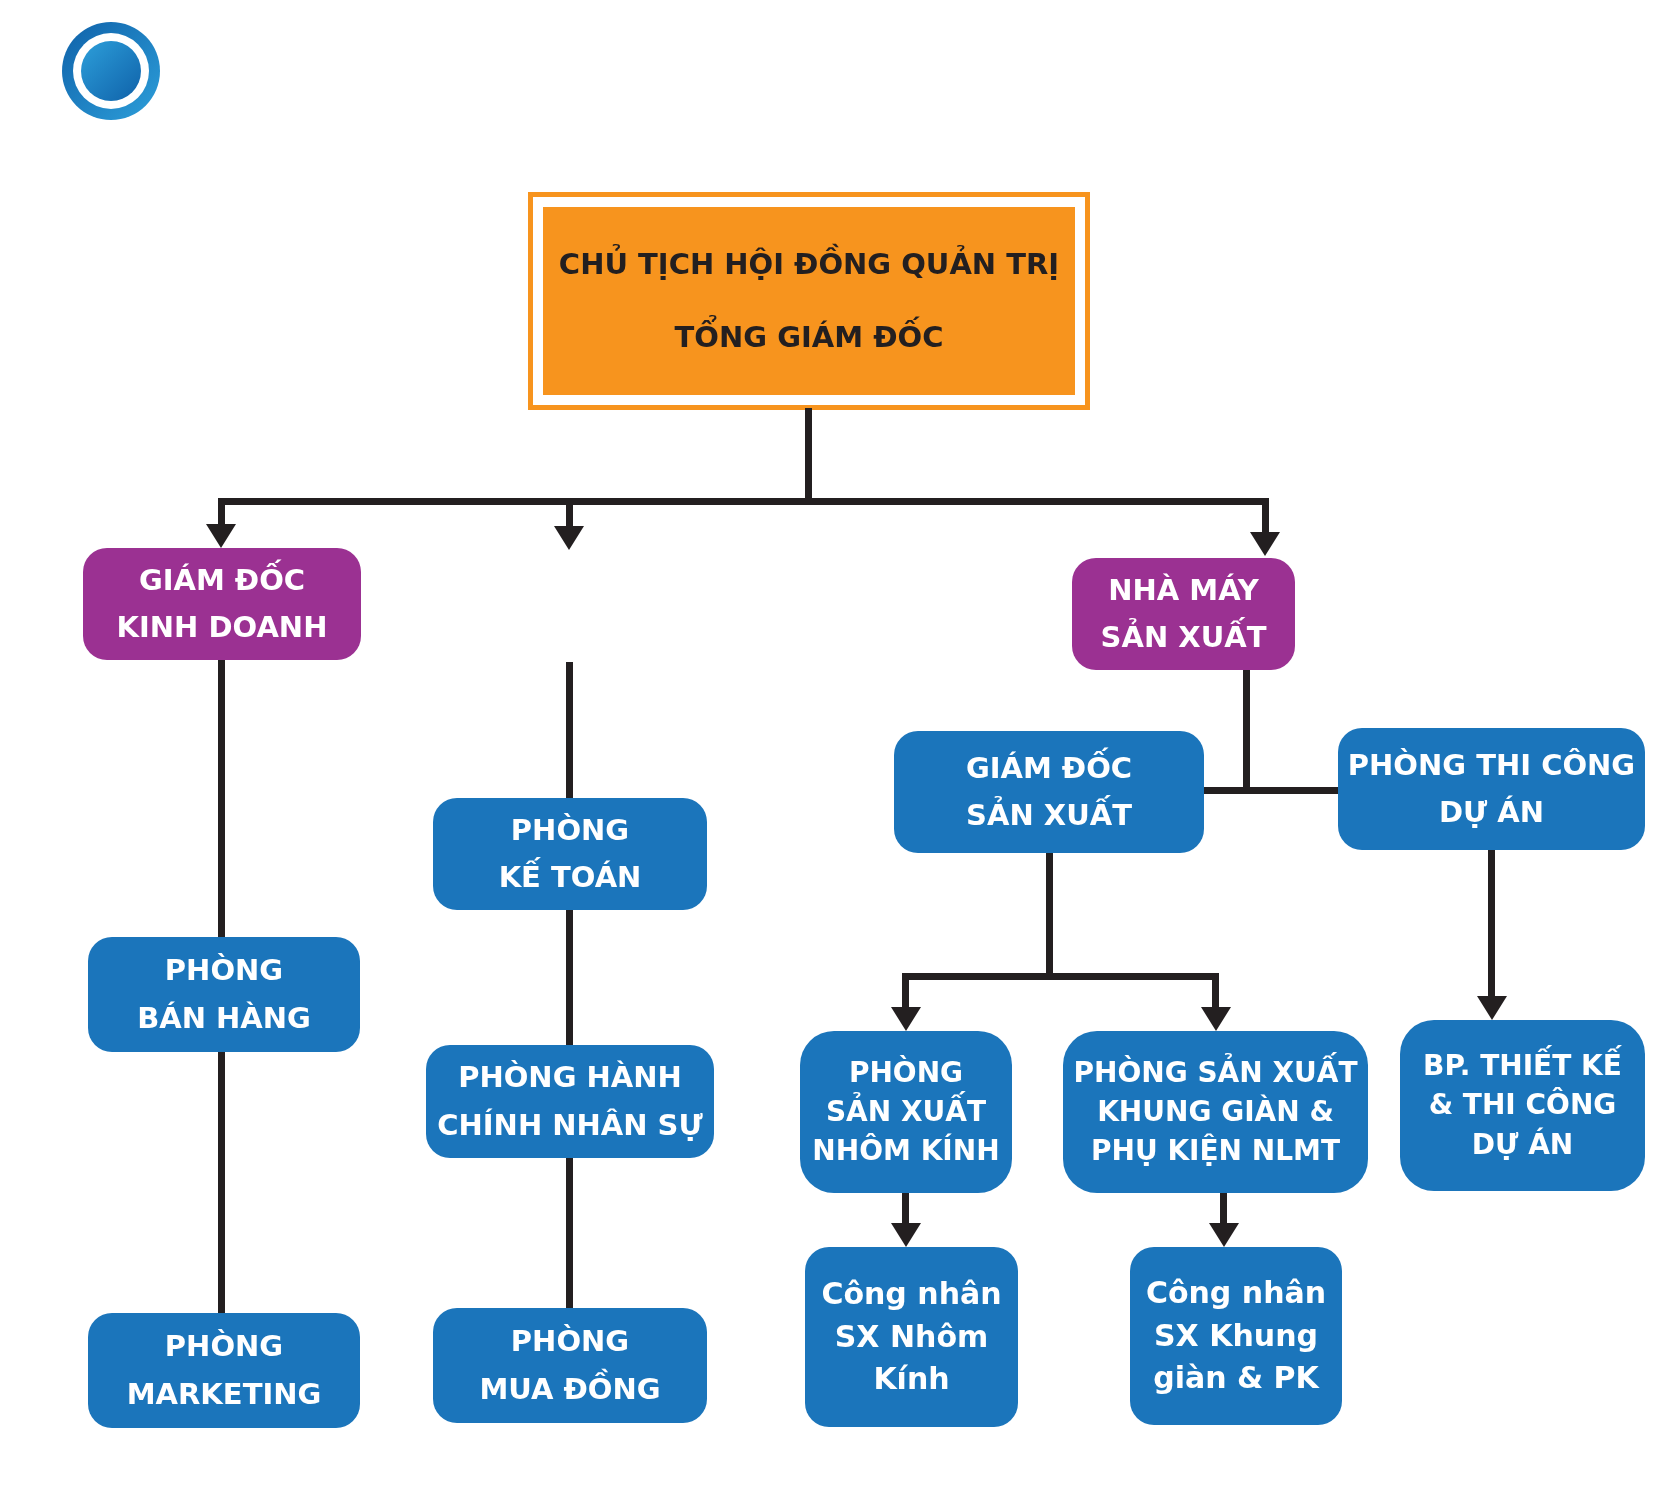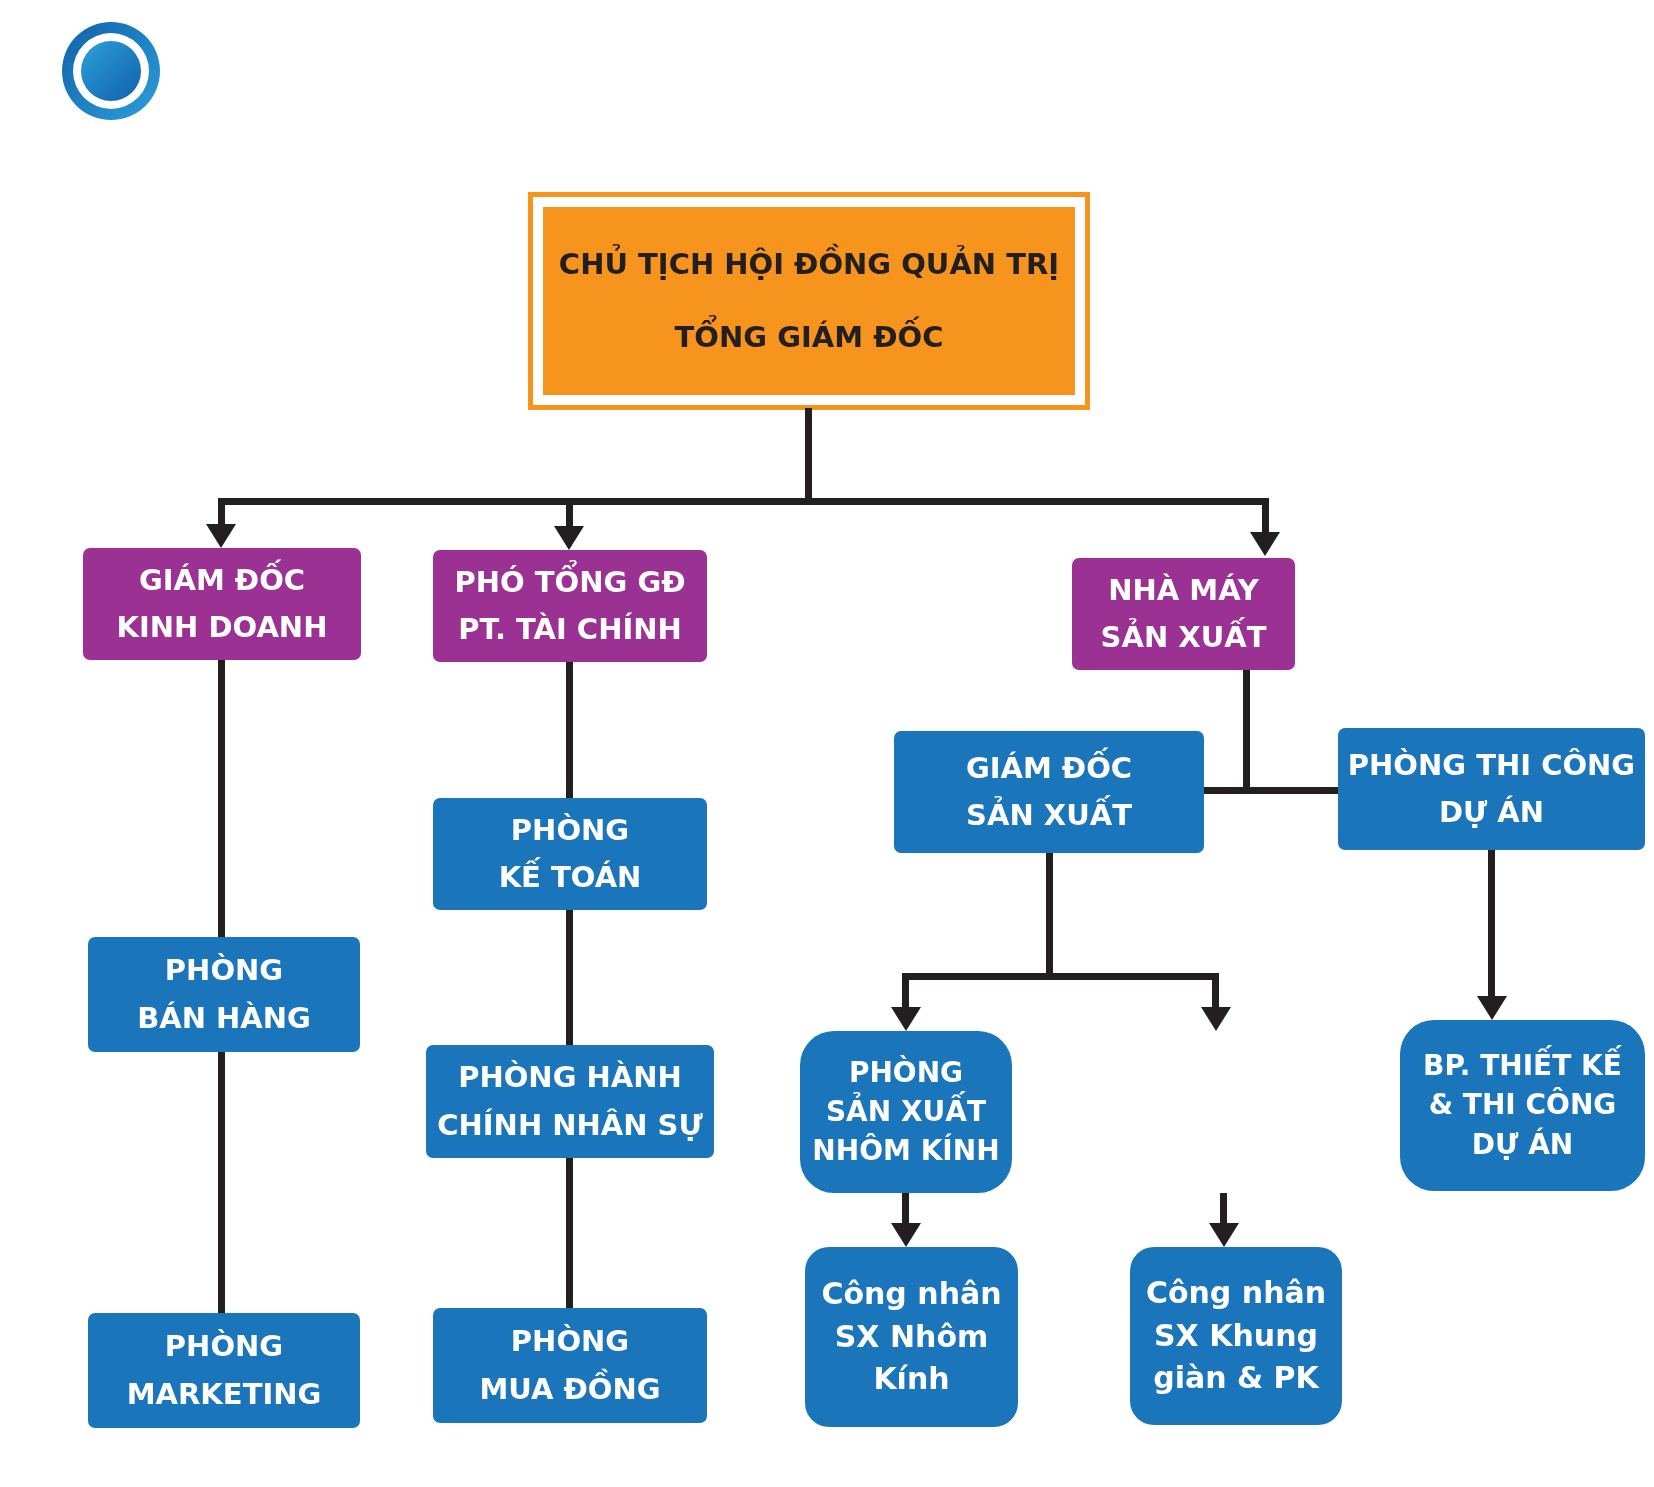--- a/index.html
+++ b/index.html
@@ -17,21 +17,21 @@
     color:#1777bd;letter-spacing:1px;white-space:nowrap;}
   
   .root-outer{position:absolute;box-sizing:border-box;border:5px solid #f7941e;
     background:#ffffff;padding:10px;}
   .root-inner{width:100%;height:100%;background:#f7941e;display:flex;flex-direction:column;
     align-items:center;justify-content:center;gap:40px;text-align:center;
     color:#231f20;font-weight:bold;font-size:29px;line-height:1.15;}
   
   .node{position:absolute;box-sizing:border-box;display:flex;flex-direction:column;
     align-items:center;justify-content:center;gap:14px;text-align:center;color:#ffffff;
-    font-weight:bold;font-size:29px;line-height:1.15;border-radius:7px;padding:4px 8px;}
+    font-weight:bold;font-size:29px;line-height:1.15;border-radius:24px;padding:4px 8px;}
   .purple{background:#9b3192;}
   .blue{background:#1b75bb;}
   .lines3{gap:7px;font-size:28px;border-radius:34px;}
   .worker{gap:8px;font-size:30px;border-radius:24px;}
   
   .line{position:absolute;background:#231f20;}
   .arrow-down{position:absolute;width:0;height:0;
     border-left:15px solid transparent;border-right:15px solid transparent;
     border-top:24px solid #231f20;}
 </style>
@@ -54,24 +54,20 @@
   <div class="line" style="left:218px;top:498px;width:7px;height:30px;"></div>
   <div class="arrow-down" style="left:206px;top:524px;"></div>
   <div class="line" style="left:566px;top:498px;width:7px;height:30px;"></div>
   <div class="arrow-down" style="left:554px;top:526px;"></div>
   <div class="line" style="left:1262px;top:498px;width:7px;height:38px;"></div>
   <div class="arrow-down" style="left:1250px;top:532px;"></div>
 
   <div class="node purple" style="left:83px;top:548px;width:278px;height:112px;">
     <span>GIÁM ĐỐC</span>
     <span>KINH DOANH</span>
-  </div>
-  <div class="node purple" style="left:433px;top:550px;width:274px;height:112px;">
-    <span>PHÓ TỔNG GĐ</span>
-    <span>PT. TÀI CHÍNH</span>
   </div>
   <div class="node purple" style="left:1072px;top:558px;width:223px;height:112px;">
     <span>NHÀ MÁY</span>
     <span>SẢN XUẤT</span>
   </div>
 
   <div class="line" style="left:218px;top:660px;width:7px;height:277px;"></div>
   <div class="node blue" style="left:88px;top:937px;width:272px;height:115px;">
     <span>PHÒNG</span>
     <span>BÁN HÀNG</span>
@@ -114,20 +110,25 @@
   <div class="line" style="left:902px;top:980px;width:7px;height:28px;"></div>
   <div class="arrow-down" style="left:891px;top:1007px;"></div>
   <div class="line" style="left:1212px;top:980px;width:7px;height:28px;"></div>
   <div class="arrow-down" style="left:1201px;top:1007px;"></div>
 
   <div class="node blue lines3" style="left:800px;top:1031px;width:212px;height:162px;">
     <span>PHÒNG</span>
     <span>SẢN XUẤT</span>
     <span>NHÔM KÍNH</span>
   </div>
+  <div class="node blue lines3" style="left:1063px;top:1031px;width:305px;height:162px;">
+    <span>PHÒNG SẢN XUẤT</span>
+    <span>KHUNG GIÀN &amp;</span>
+    <span>PHỤ KIỆN NLMT</span>
+  </div>
 
   <div class="line" style="left:1488px;top:850px;width:7px;height:148px;"></div>
   <div class="arrow-down" style="left:1477px;top:996px;"></div>
   <div class="node blue lines3" style="left:1400px;top:1020px;width:245px;height:171px;">
     <span>BP. THIẾT KẾ</span>
     <span>&amp; THI CÔNG</span>
     <span>DỰ ÁN</span>
   </div>
 
   <div class="line" style="left:902px;top:1193px;width:7px;height:32px;"></div>

